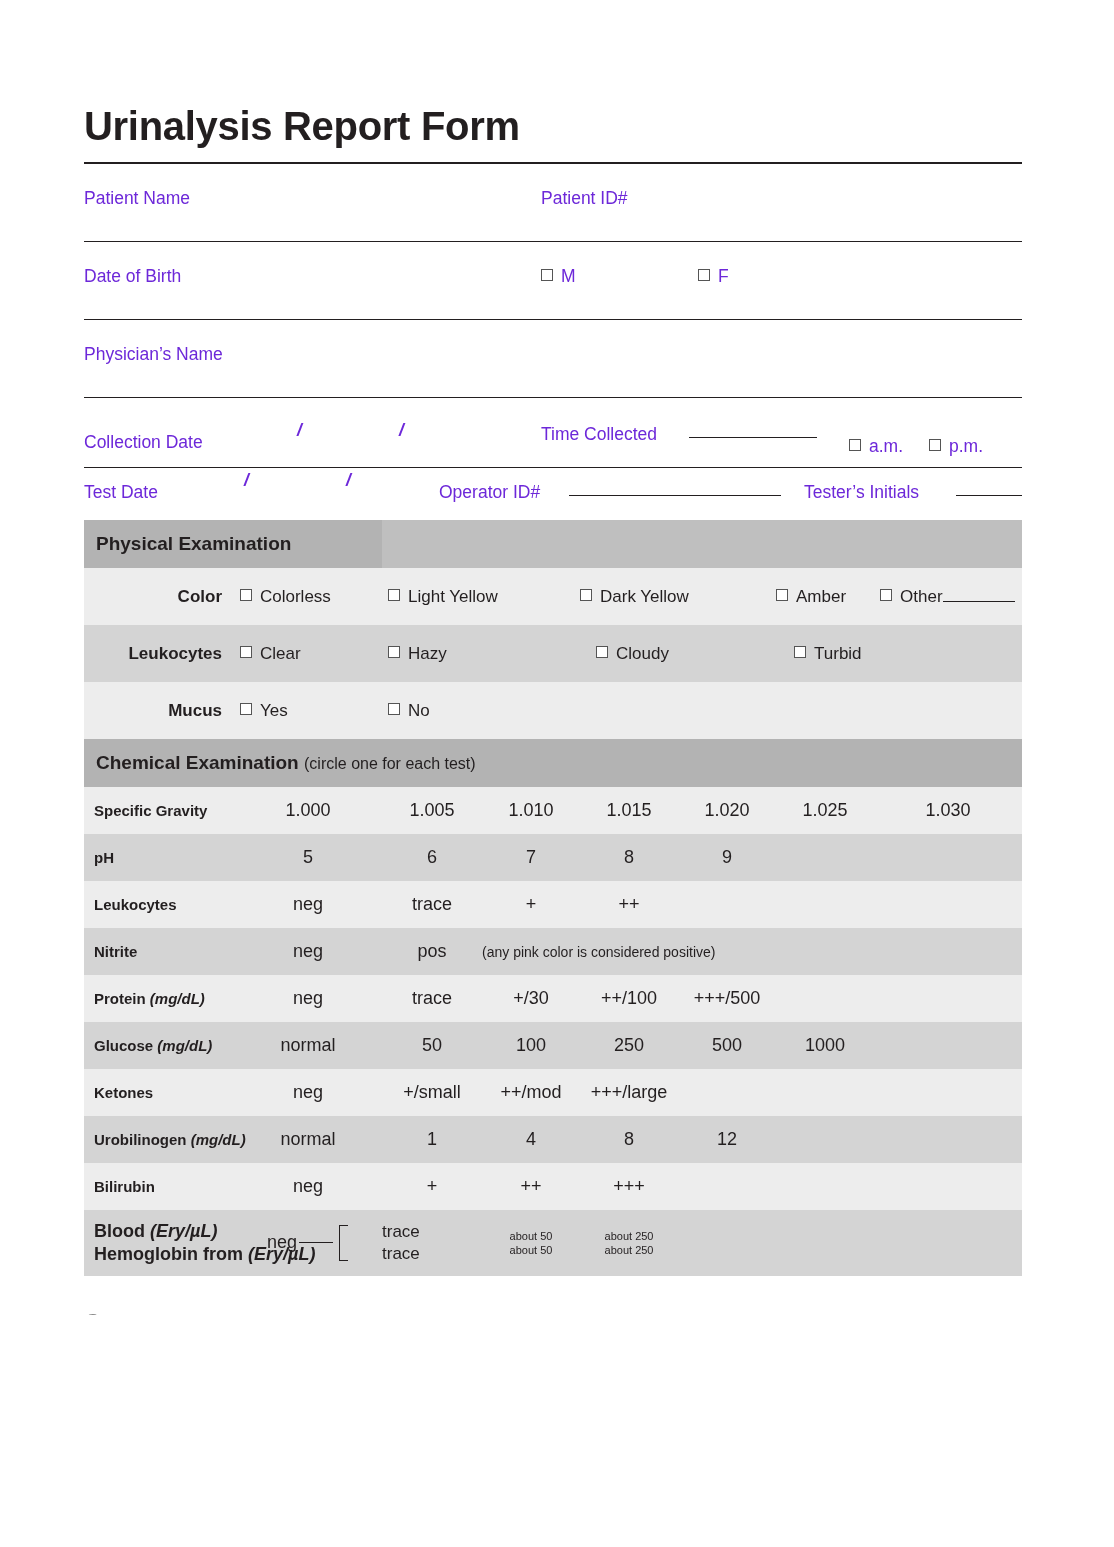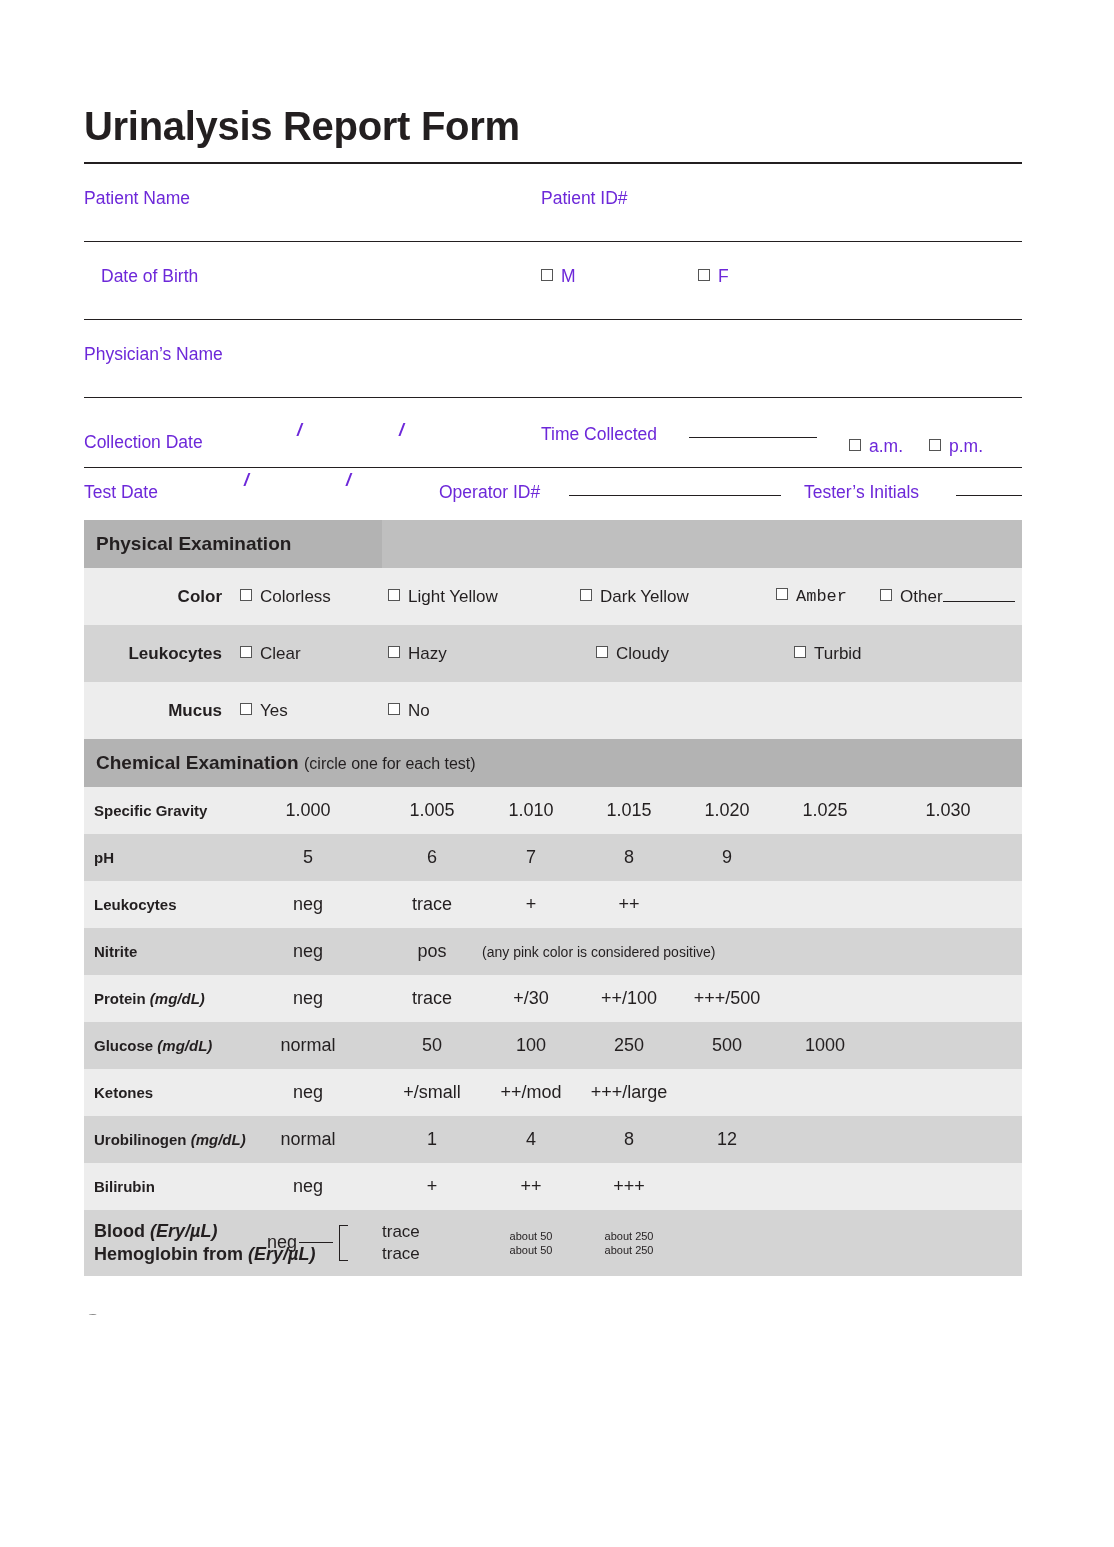--- a/index.html
+++ b/index.html
@@ -222,21 +222,21 @@
     <h1 class="form-title">Urinalysis Report Form</h1>
     <div class="rule-heavy"></div>
 
     <div class="info-row">
       <div class="lbl" style="left:0; top:24px;">Patient Name</div>
       <div class="lbl" style="left:457px; top:24px;">Patient ID#</div>
       <div class="under"></div>
     </div>
 
     <div class="info-row">
-      <div class="lbl" style="left:17px; top:24px;">Date of Birth</div>
+      <div class="lbl" style="left:0; top:24px;">Date of Birth</div>
       <div class="lbl" style="left:457px; top:24px;">
         <span class="chk"></span><span>M</span>
       </div>
       <div class="lbl" style="left:614px; top:24px;">
         <span class="chk"></span><span>F</span>
       </div>
       <div class="under"></div>
     </div>
 
     <div class="info-row">
@@ -292,21 +292,21 @@
         <td class="phys-label">Color</td>
         <td class="phys-cell">
           <span class="chk"></span><span>Colorless</span>
         </td>
         <td class="phys-cell" colspan="2">
           <span class="chk"></span><span>Light Yellow</span>
         </td>
         <td class="phys-cell" colspan="2" style="padding-left:0 !important;">
           <span class="chk"></span><span>Dark Yellow</span>
         </td>
-        <td class="phys-cell" style="padding-left:0 !important;font-family:Liberation Mono, monospace;">
+        <td class="phys-cell" style="padding-left:0 !important;">
           <span class="chk"></span><span>Amber</span>
         </td>
         <td class="phys-cell">
           <span class="chk"></span><span>Other</span><span class="blank-line" style="width:72px;"></span>
         </td>
       </tr>
 
       <tr class="phys-row row-dark">
         <td class="phys-label">Leukocytes</td>
         <td class="phys-cell">

